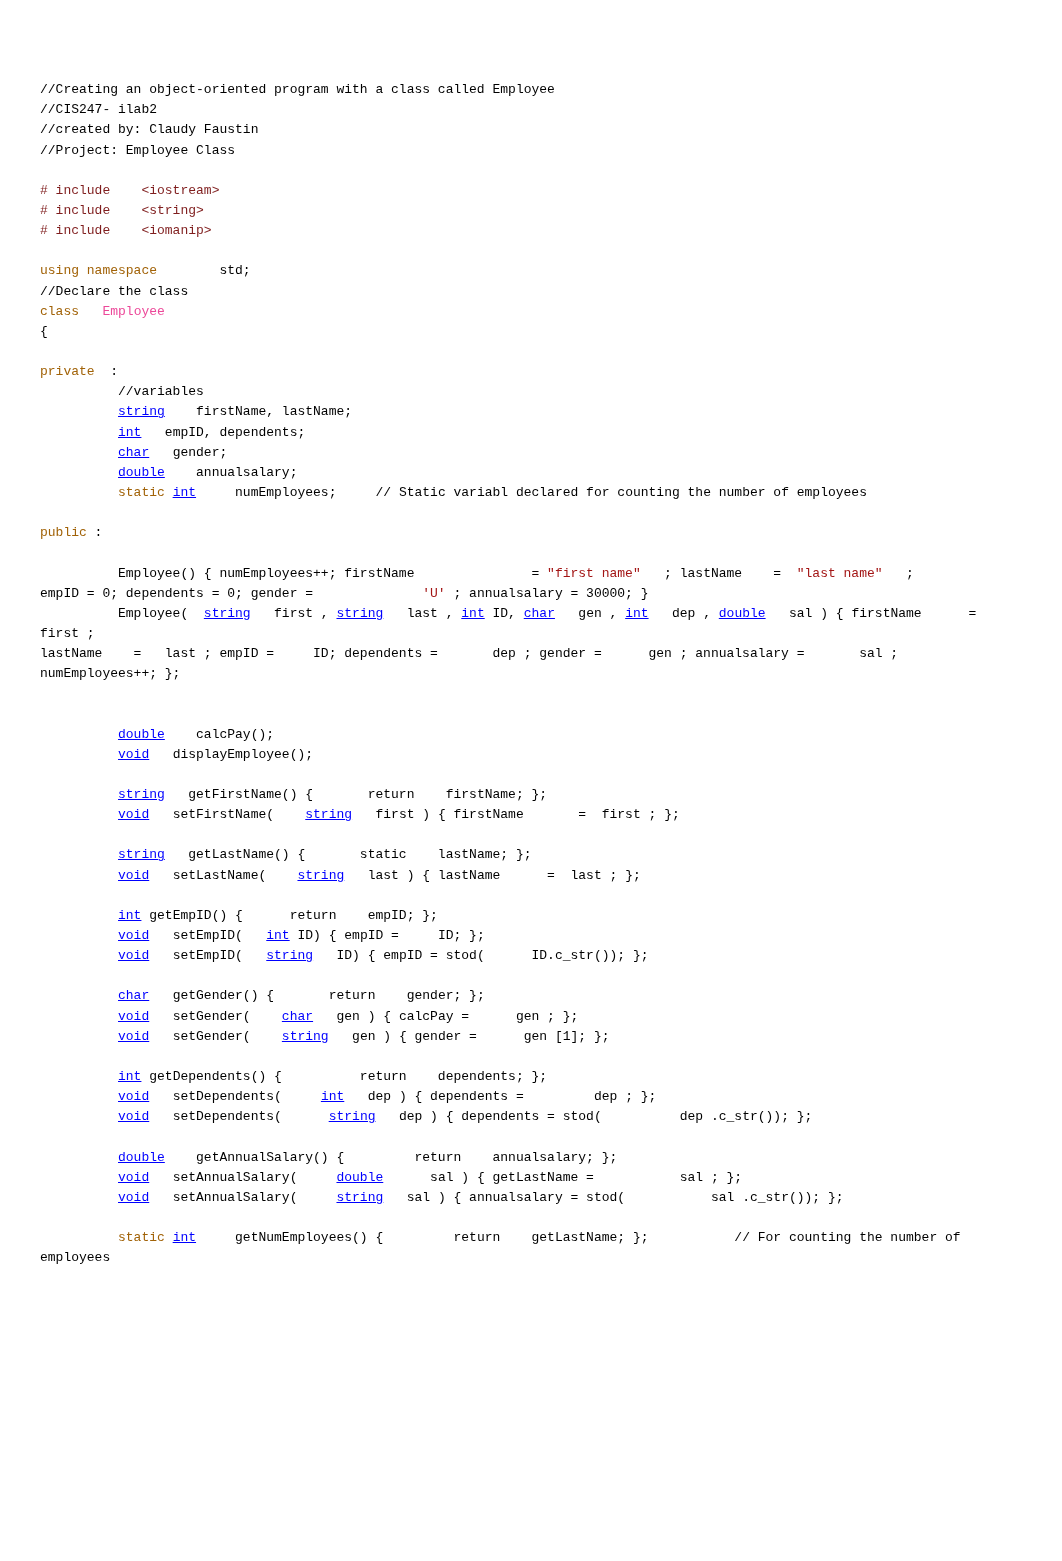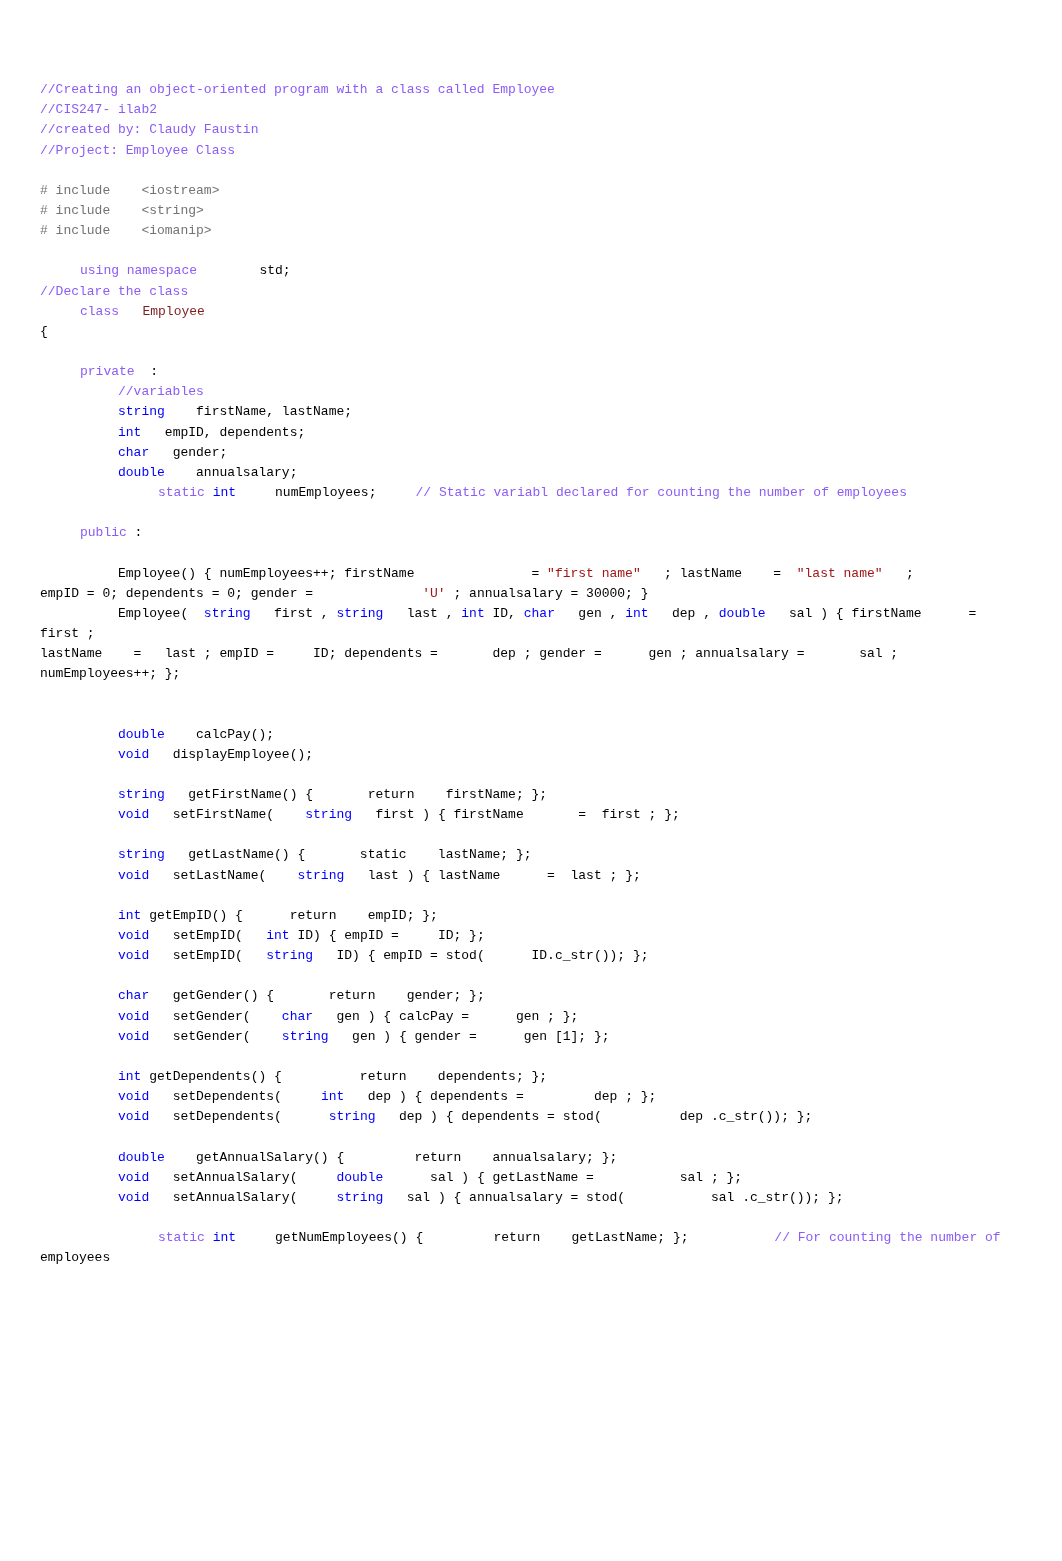--- a/index.html
+++ b/index.html
@@ -12,27 +12,27 @@
       font-family: 'Courier New', Courier, monospace;
       font-size: 13px;
       color: #000000;
       padding: 60px 40px;
       line-height: 1.55;
     }
     .code-block {
       white-space: pre-wrap;
       word-break: break-word;
     }
-    .comment { color: #8b5cf6; }
-    .keyword { color: #8b5cf6; margin-left: 40px; }
+    .comment { color: #000000; }
+    .keyword { color: #a16207; }
     .string { color: #a31515; }
-    .type { color: #0000ff; }
-    .classname { color: #7f1d1d; }
+    .type { color: #0000ff; text-decoration: underline; }
+    .classname { color: #ec4899; }
     .normal { color: #000000; }
-    .preprocessor { color: #737373; }
+    .preprocessor { color: #7f1d1d; }
   </style>
 </head>
 <body>
 
 <div class="code-block">
 <span class="comment">//Creating an object-oriented program with a class called Employee</span>
 <span class="comment">//CIS247- ilab2</span>
 <span class="comment">//created by: Claudy Faustin</span>
 <span class="comment">//Project: Employee Class</span>
 

